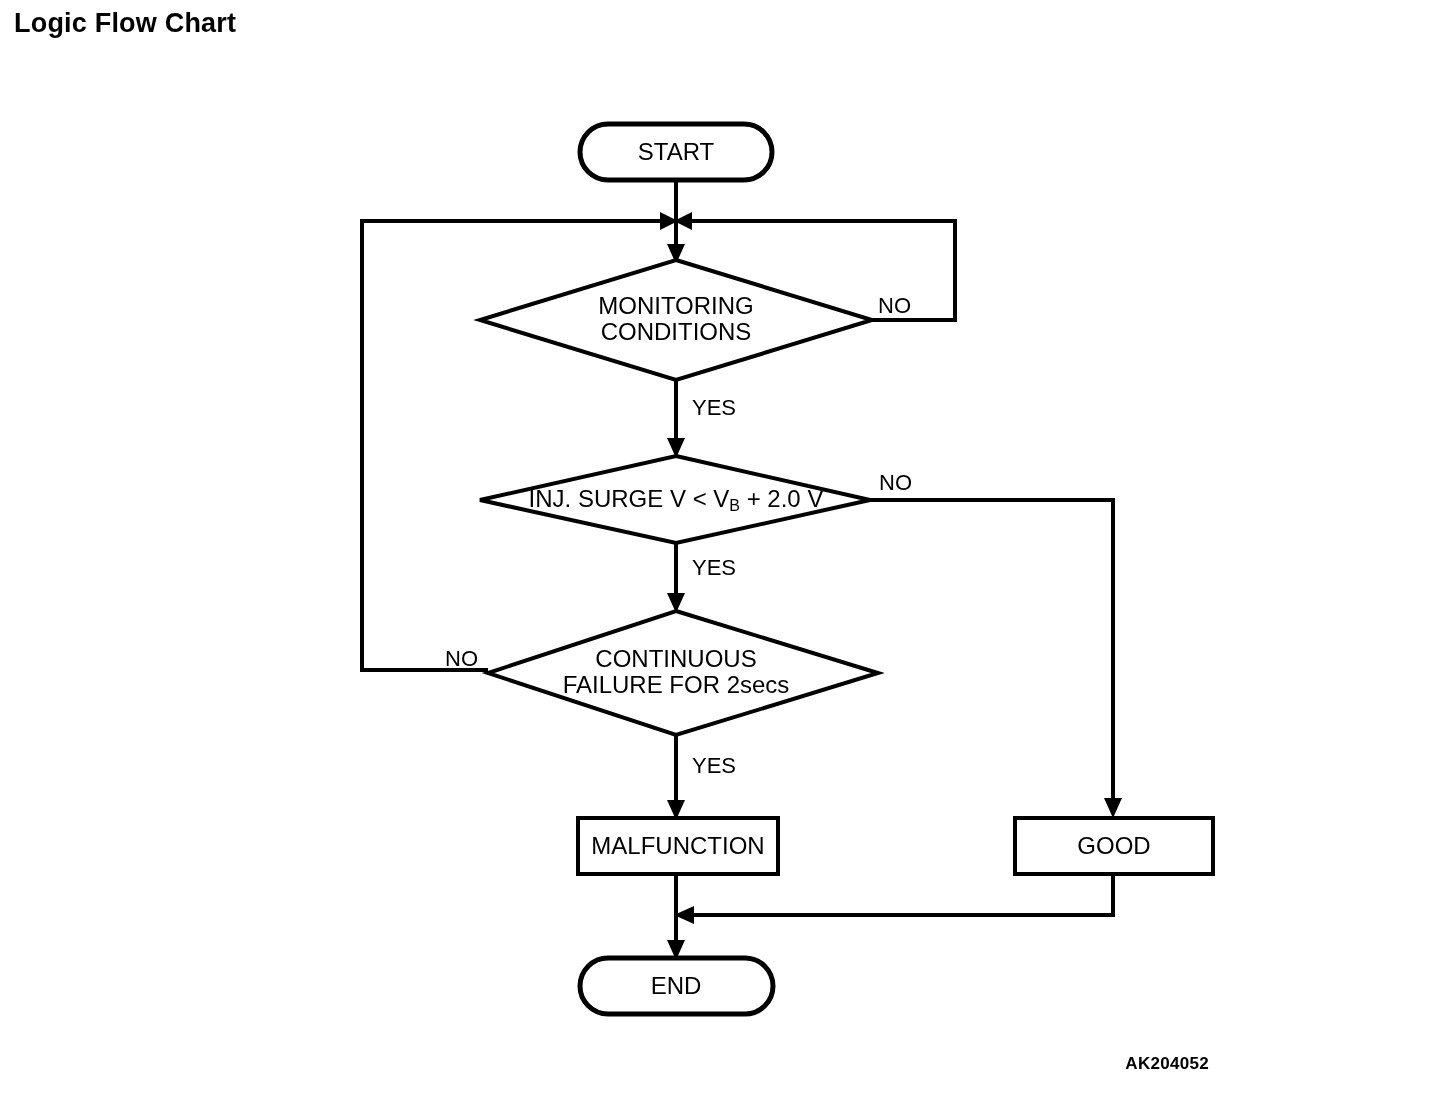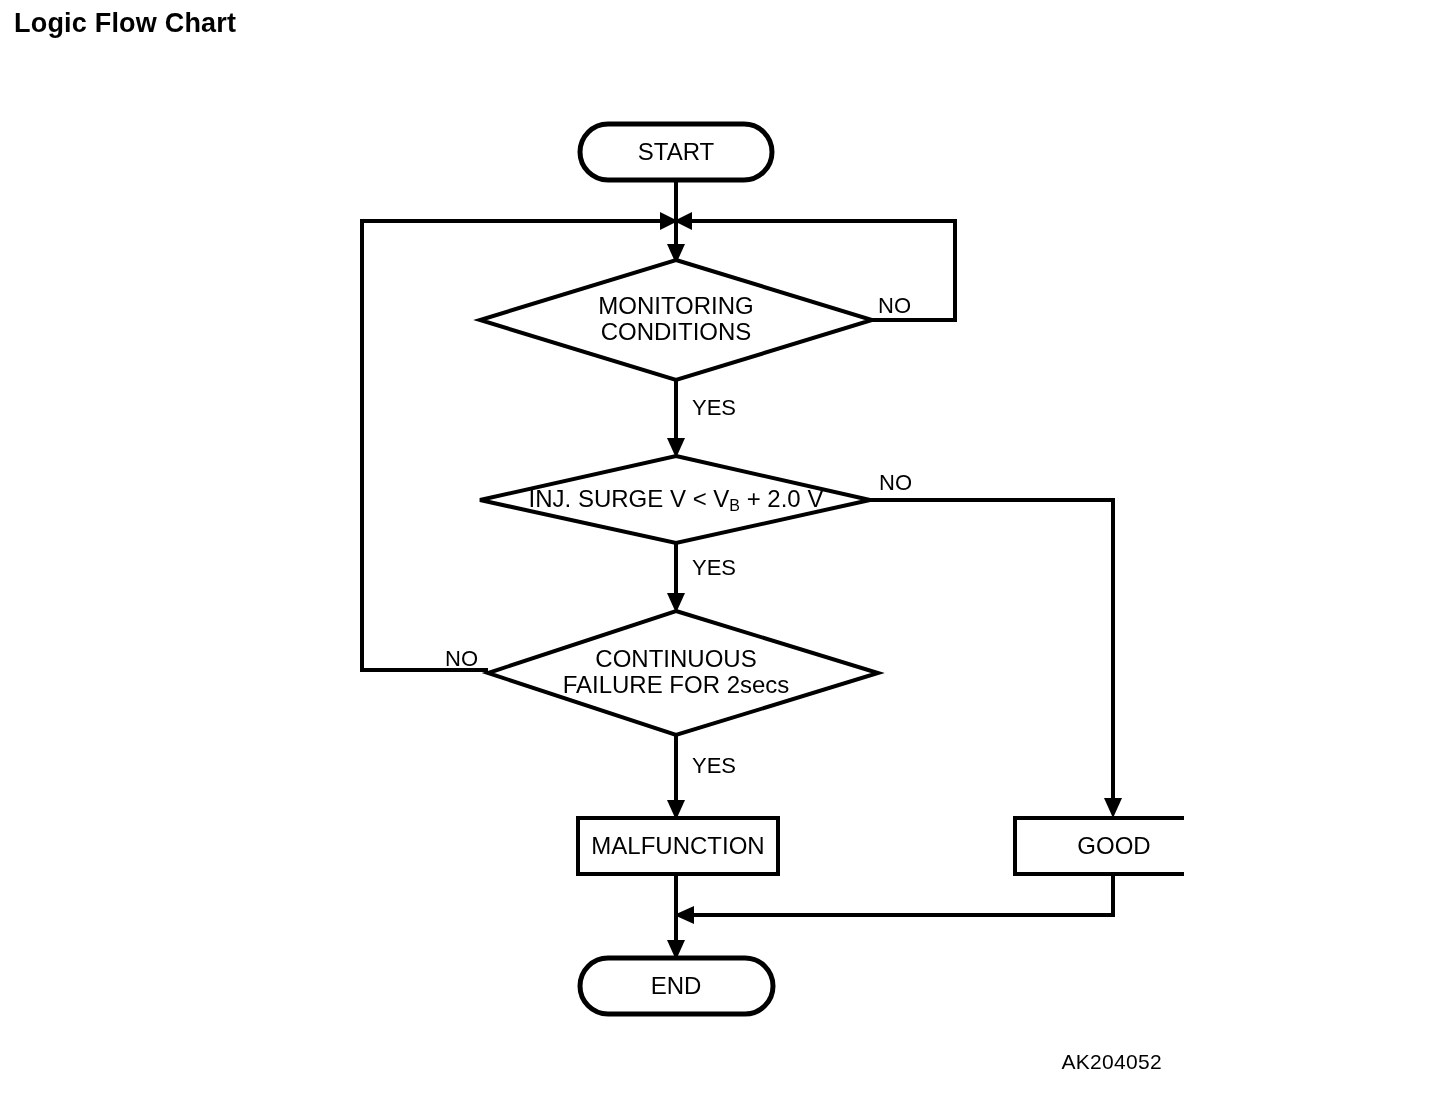--- a/index.html
+++ b/index.html
@@ -11,20 +11,21 @@
   body {
     font-family: "Liberation Sans", sans-serif;
     color: #000000;
   }
   #page {
     position: relative;
     width: 1184px;
     height: 1094px;
     background: #ffffff;
     overflow: hidden;
+    padding-left: 47px;
   }
   #page-title {
     position: absolute;
     left: 14px;
     top: 8px;
     font-size: 27px;
     font-weight: bold;
     letter-spacing: 0.2px;
     color: #000000;
     white-space: nowrap;
@@ -33,22 +34,22 @@
     position: absolute;
     left: 0;
     top: 0;
     width: 1456px;
     height: 1094px;
   }
   #figure-code {
     position: absolute;
     right: 22px;
     bottom: 20px;
-    font-size: 21px;
-    font-weight: normal;
+    font-size: 17px;
+    font-weight: bold;
     letter-spacing: 0.3px;
     color: #000000;
     white-space: nowrap;
   }
   svg text {
     font-family: "Liberation Sans", sans-serif;
     fill: #000000;
   }
   .node-label {
     font-size: 24px;

